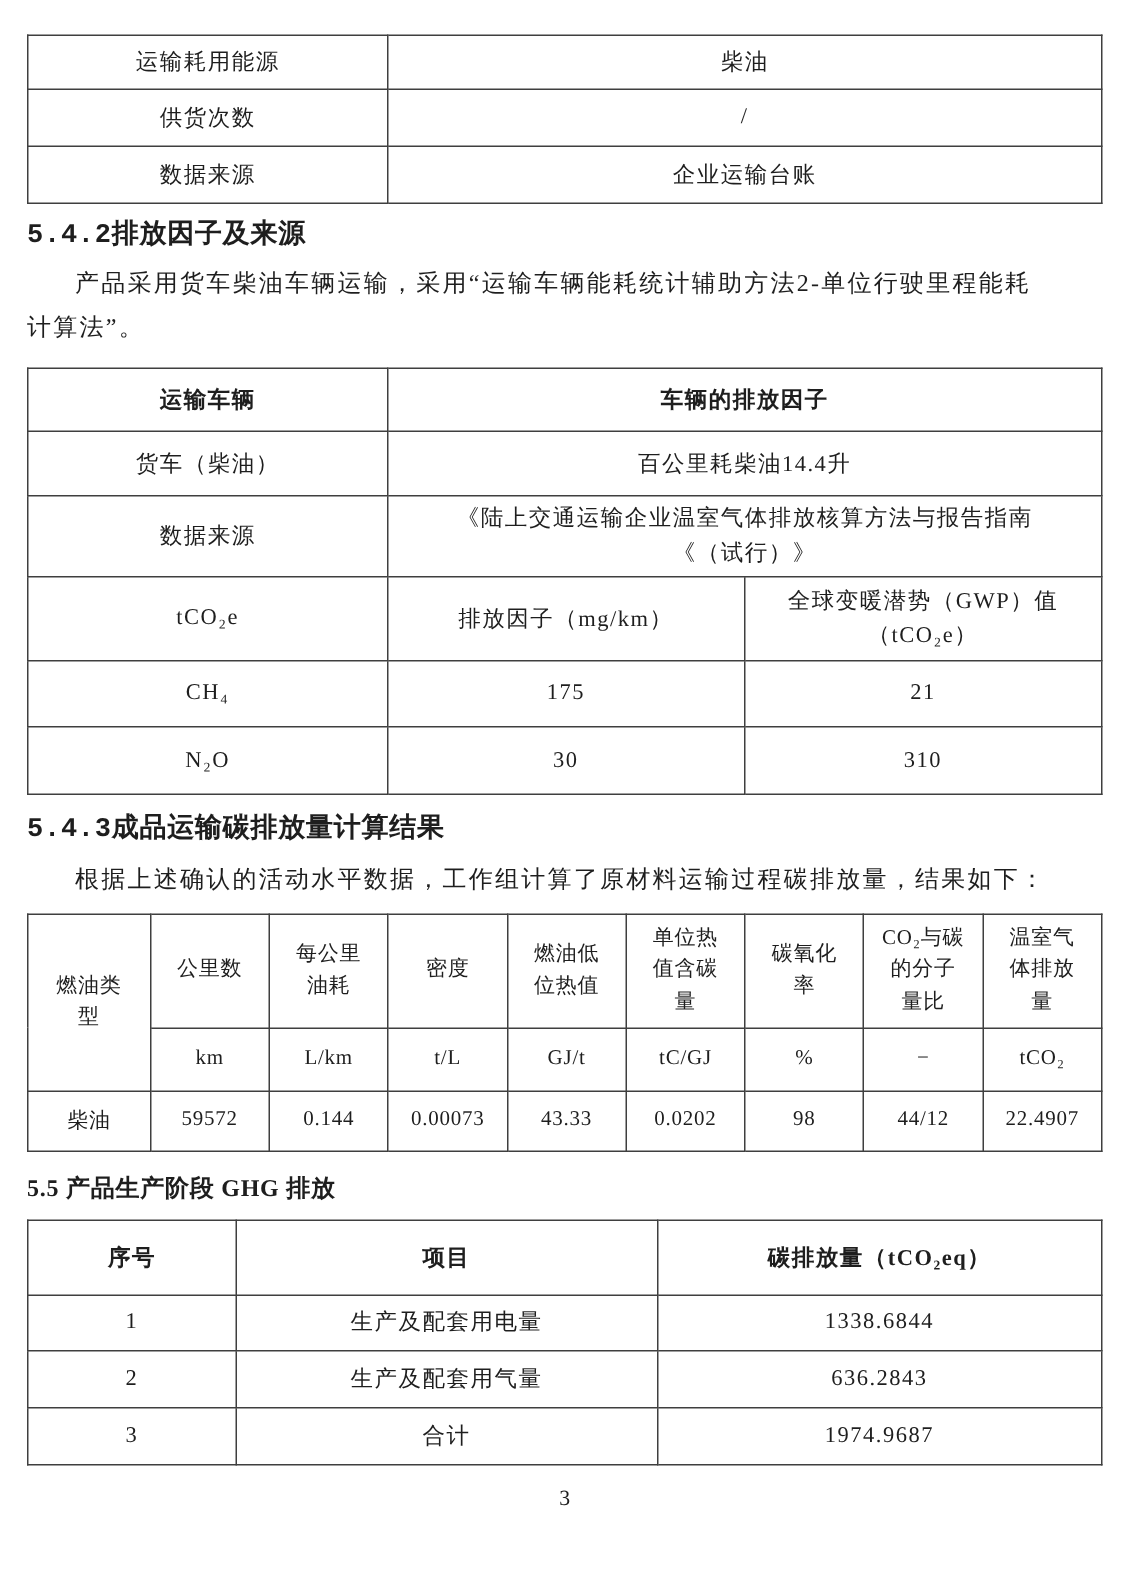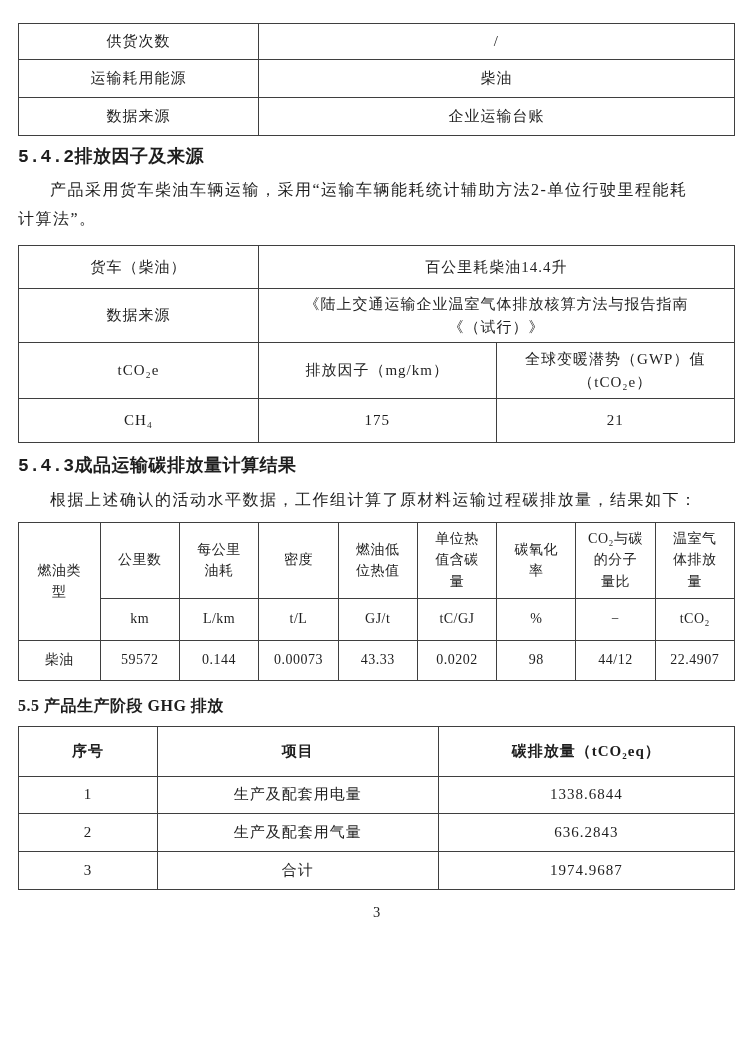--- a/index.html
+++ b/index.html
@@ -64,64 +64,73 @@
 
 <div class="content">
 
   <table class="t-supply">
     <colgroup>
         <col style="width:33.5%">
         <col style="width:66.5%">
       </colgroup>
     <tbody>
         <tr>
+      <td>运输耗用能源</td>
+      <td>柴油</td>
+    </tr>
+    <tr>
       <td>供货次数</td>
       <td>/</td>
-    </tr>
-    <tr>
-      <td>运输耗用能源</td>
-      <td>柴油</td>
     </tr>
     <tr>
       <td>数据来源</td>
       <td>企业运输台账</td>
     </tr>
   </tbody>
     </table>
 
   <div class="h-section">5.4.2排放因子及来源</div>
   <div class="para">产品采用货车柴油车辆运输，采用“运输车辆能耗统计辅助方法2-单位行驶里程能耗
 计算法”。</div>
 
   <table class="mt12">
     <colgroup>
         <col style="width:33.5%">
         <col style="width:33.2%">
         <col style="width:33.3%">
       </colgroup>
     <tbody>
+    <tr class="r-head">
+      <td class="bold">运输车辆</td>
+      <td colspan="2" class="bold">车辆的排放因子</td>
+    </tr>
     <tr class="r-vehicle">
       <td>货车（柴油）</td>
       <td colspan="2">百公里耗柴油14.4升</td>
     </tr>
     <tr class="r-source">
       <td>数据来源</td>
       <td colspan="2" class="prewrap">《陆上交通运输企业温室气体排放核算方法与报告指南
 《（试行）》</td>
     </tr>
     <tr class="r-gashead">
       <td>tCO₂e</td>
       <td>排放因子（mg/km）</td>
       <td class="prewrap">全球变暖潜势（GWP）值
 （tCO₂e）</td>
     </tr>
     <tr class="r-gas1">
       <td>CH₄</td>
       <td>175</td>
       <td>21</td>
+    </tr>
+    <tr class="r-gas2">
+      <td>N₂O</td>
+      <td>30</td>
+      <td>310</td>
     </tr>
   </tbody>
     </table>
 
   <div class="h-section mt12">5.4.3成品运输碳排放量计算结果</div>
   <div class="para">根据上述确认的活动水平数据，工作组计算了原材料运输过程碳排放量，结果如下：</div>
 
   <table class="t-transport mt8">
     <colgroup>
       <col style="width:11.4%">

